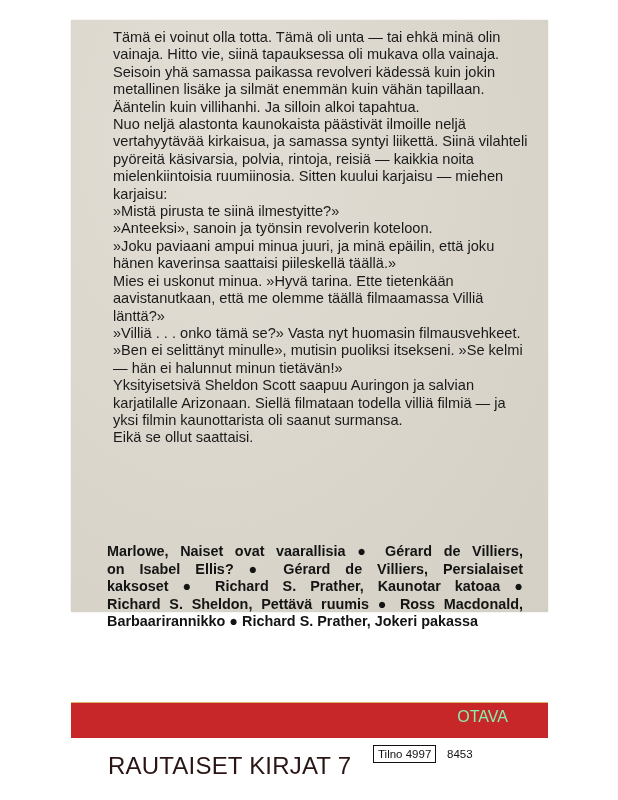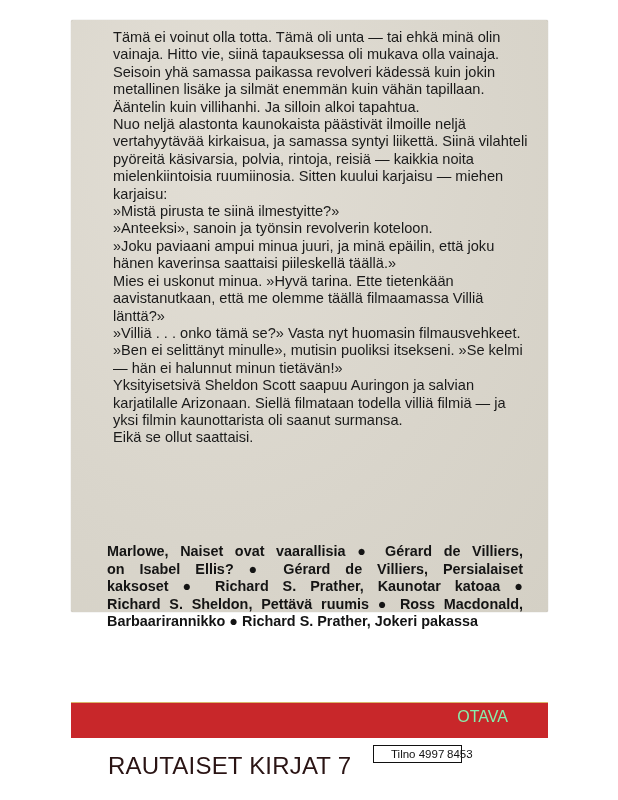--- a/index.html
+++ b/index.html
@@ -29,21 +29,21 @@
   }
   .band-left {
     position:absolute; left:37px; top:5px;
     font-family:"Liberation Sans", sans-serif; font-size:24px; color:#2a1414; letter-spacing:0.2px;margin-top:44px;
   }
   .band-right {
     position:absolute; right:40px; top:5px;
     font-family:"Liberation Sans", sans-serif; font-size:16px; color:#86efac;
   }
   .tilno {
-    position:absolute; left:302px; top:725px; border:1.5px solid #111; padding:1px 17px;
+    position:absolute; left:302px; top:725px; border:1.5px solid #111; padding:1px 4px;
     font-family:"Liberation Sans", sans-serif; font-size:11.5px; color:#111; line-height:14px;
   }
   .code {
     position:absolute; left:376px; top:728px;
     font-family:"Liberation Sans", sans-serif; font-size:11.5px; color:#111;
   }
 </style>
 </head>
 <body>
 

